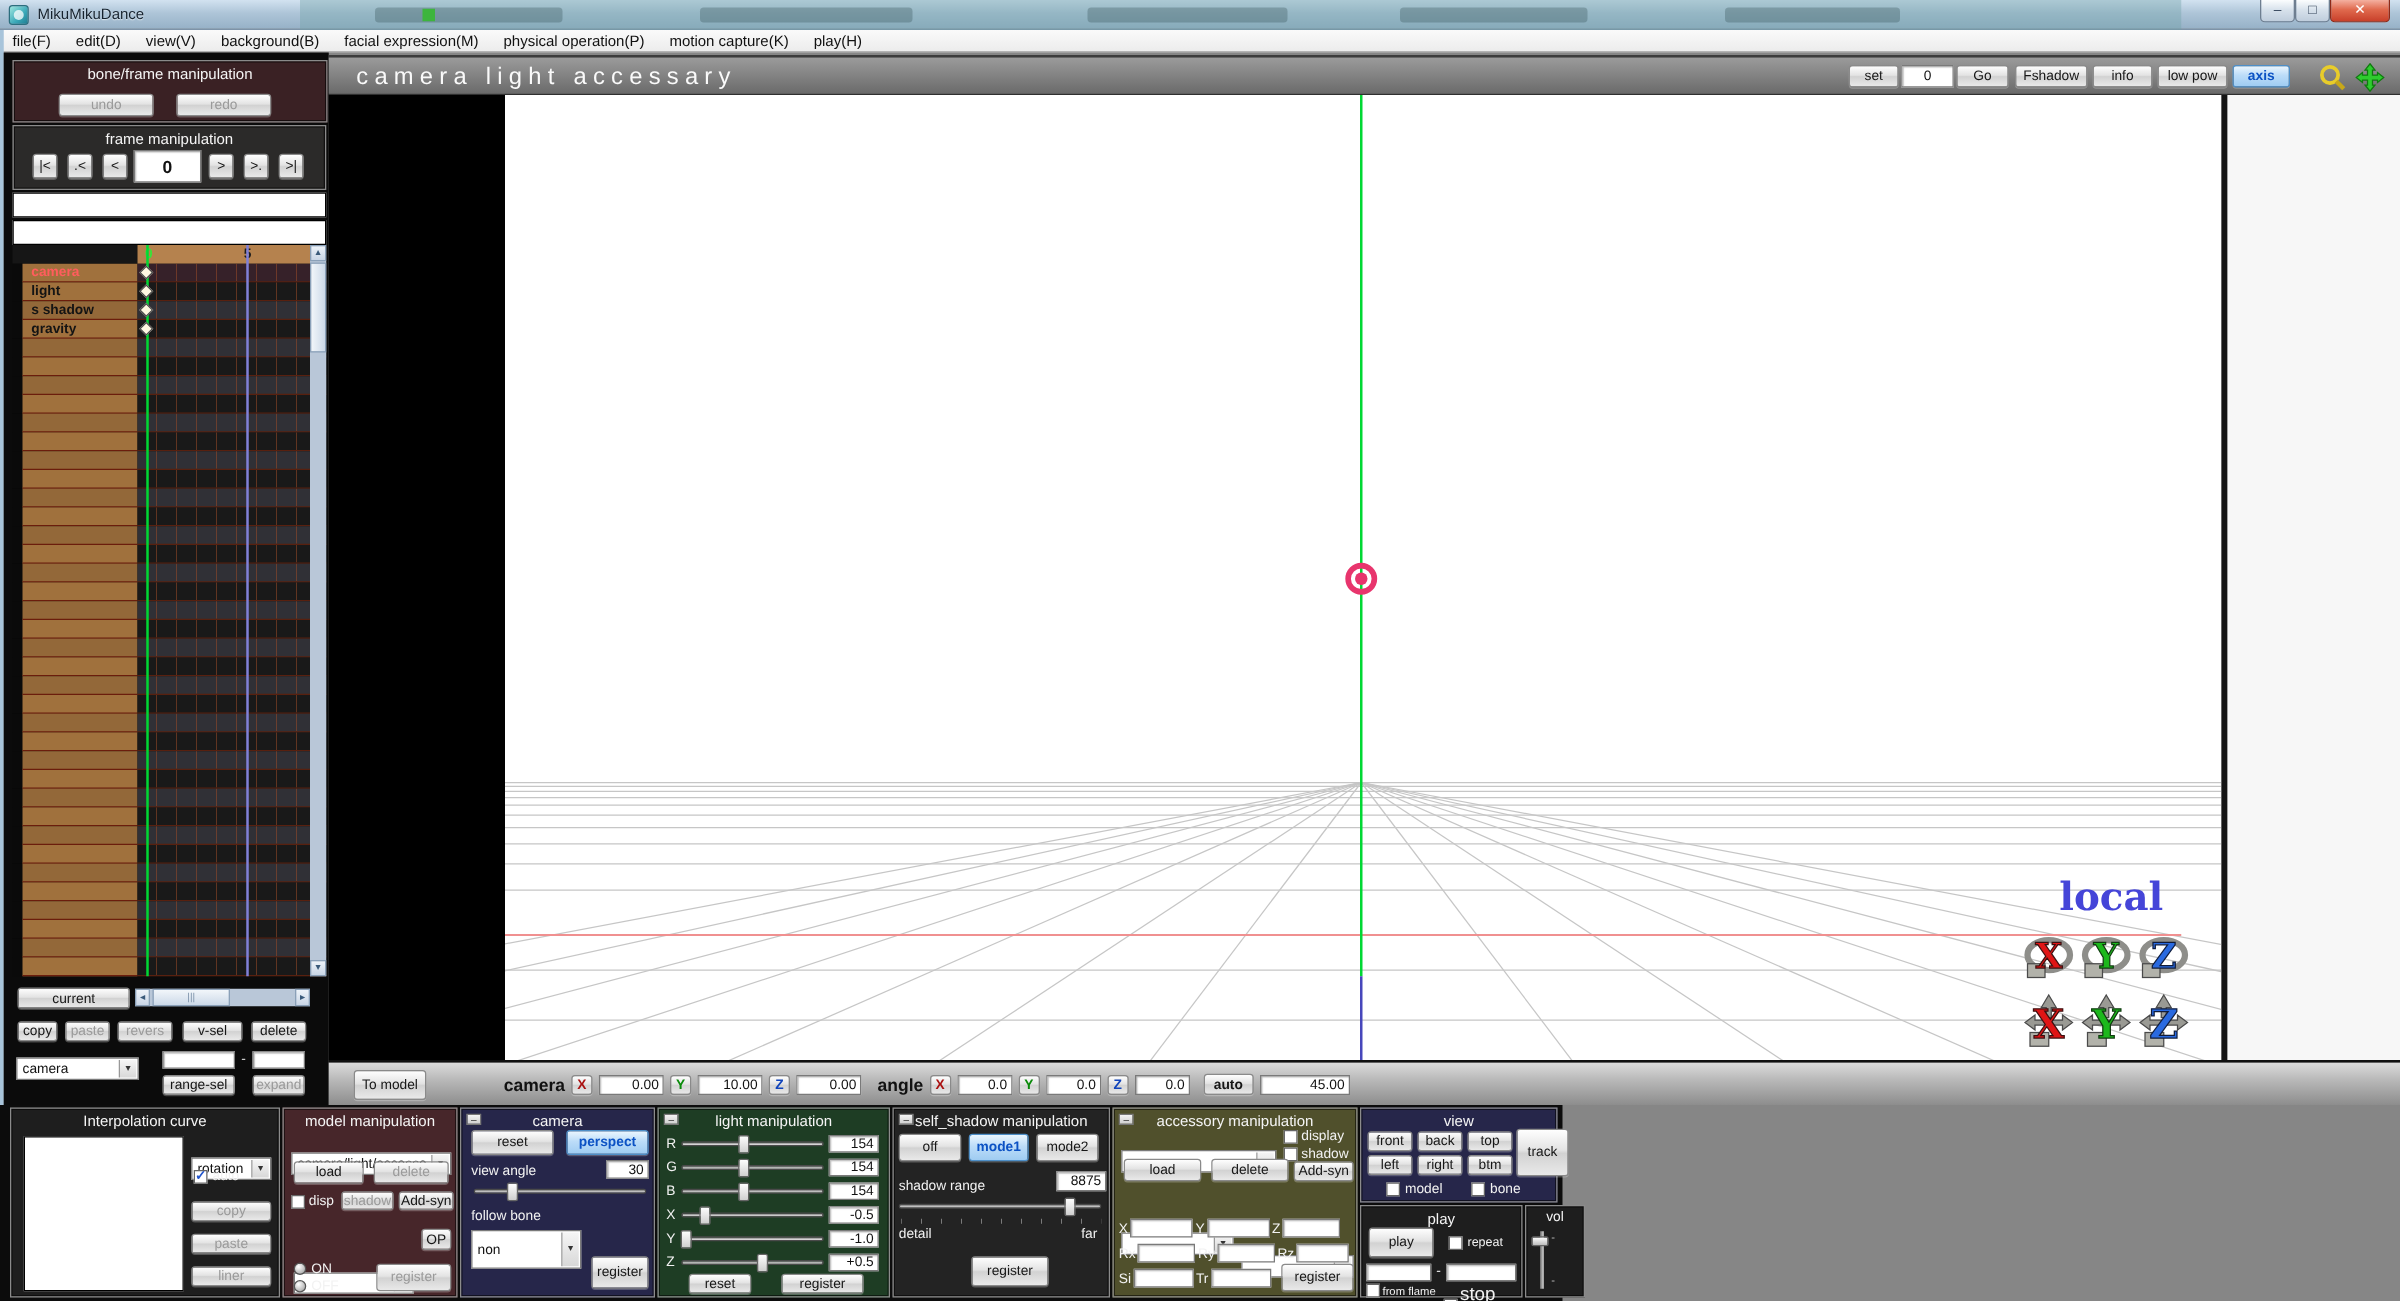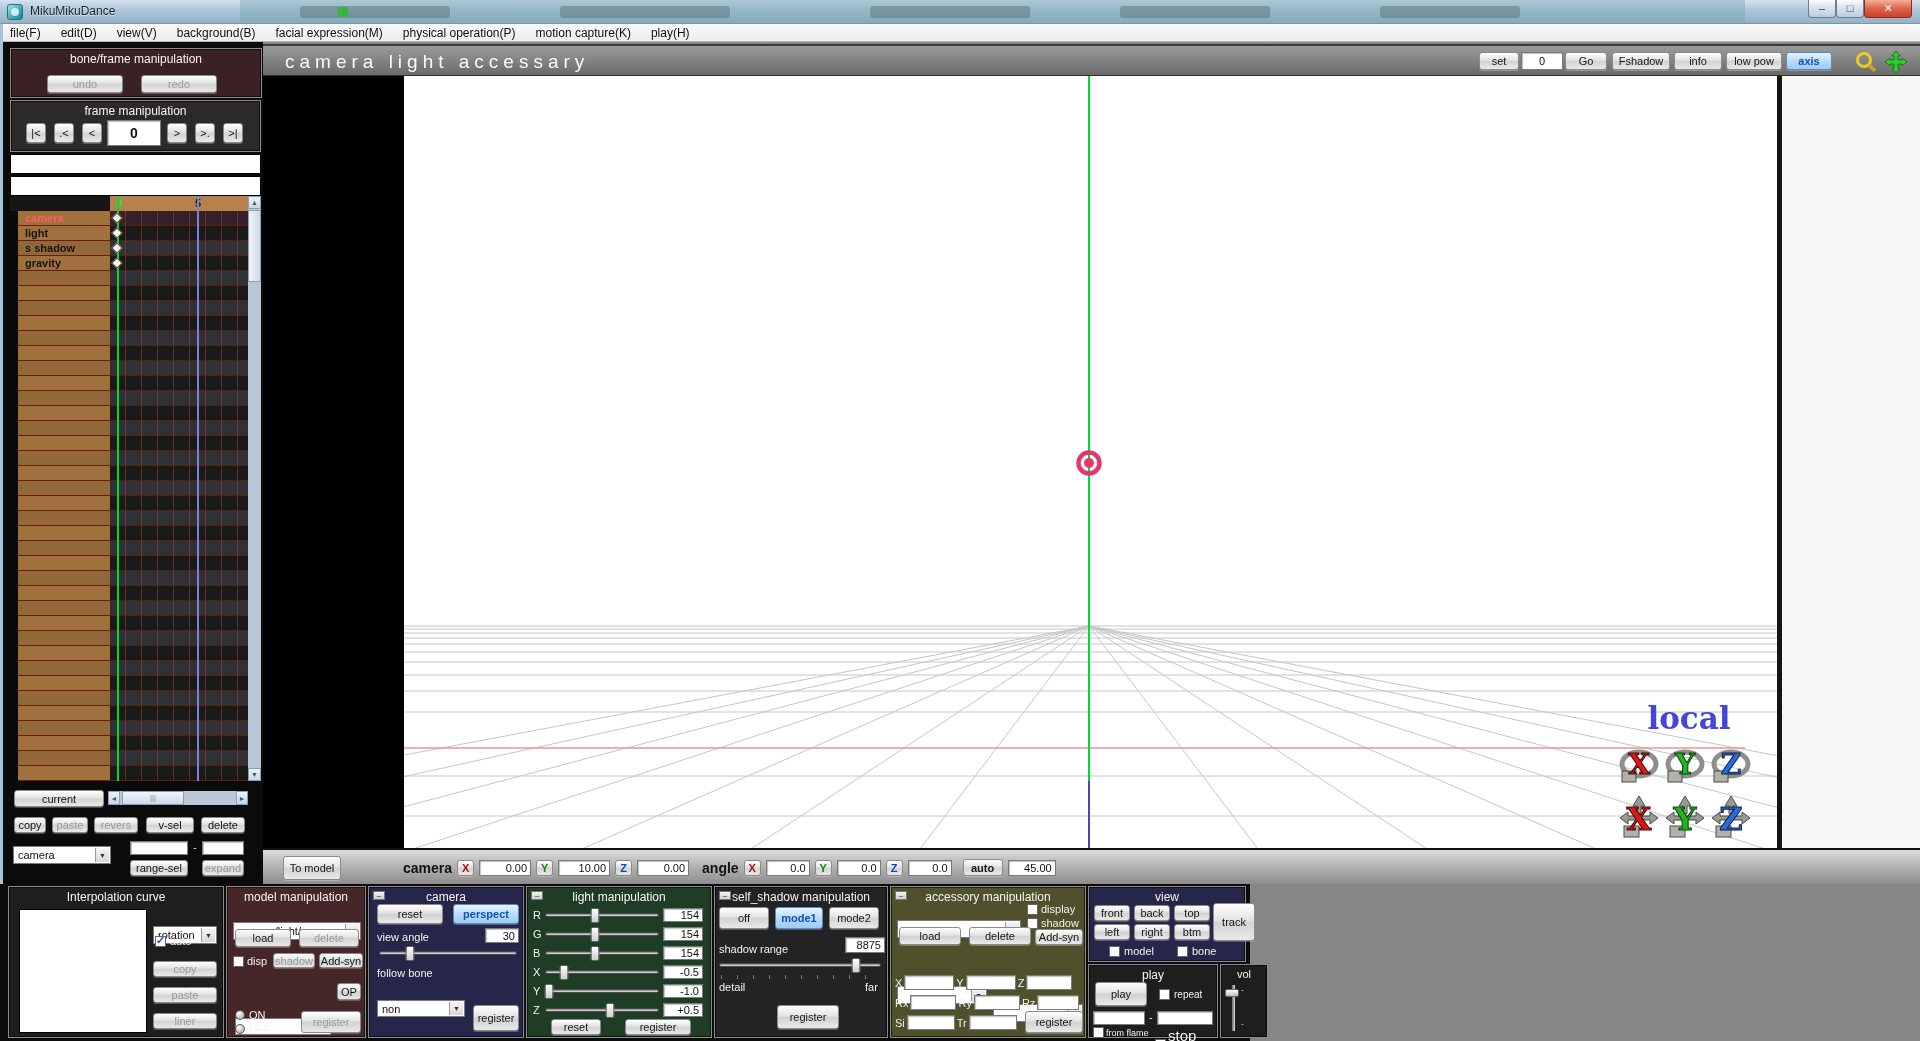--- a/index.html
+++ b/index.html
@@ -462,21 +462,21 @@
       <div class="b badge" style="color:#1144bb">Z</div>
       <div class="fld" style="width:52px;height:16px">0.00</div>
       <span style="font-size:14px;font-weight:bold;color:#111;margin-left:8px">angle</span>
       <div class="b badge" style="color:#aa1111">X</div>
       <div class="fld" style="width:44px;height:16px">0.0</div>
       <div class="b badge" style="color:#0a8a0a">Y</div>
       <div class="fld" style="width:44px;height:16px">0.0</div>
       <div class="b badge" style="color:#1144bb">Z</div>
       <div class="fld" style="width:44px;height:16px">0.0</div>
       <div class="b" style="width:40px;height:17px;font-weight:bold;margin-left:6px">auto</div>
-      <div class="fld" style="width:48px;height:16px">45.00</div>
+      <div class="fld" style="width:72px;height:16px">45.00</div>
     </div>
   </div>
 
   <div class="abs" style="left:0;top:884px;width:1250px;height:157px;background:#0c0c0c"></div>
 
   <div class="panel" style="left:8px;top:886px;width:216px;height:152px;background:#1e1e1e">
     <div class="ptitle">Interpolation curve</div>
     <div class="abs" style="left:10px;top:22px;width:128px;height:124px;background:#fff;border:1px solid #000"></div>
     <div class="abs dd" style="left:144px;top:22px;width:64px;height:18px">
         <span>rotation</span>
@@ -520,21 +520,21 @@
     <div class="minus">–</div>
     <div class="ptitle">camera</div>
     <div class="abs b" style="left:8px;top:17px;width:66px;height:20px">reset</div>
     <div class="abs b blue" style="left:84px;top:17px;width:66px;height:20px">perspect</div>
     <span class="abs wlab" style="left:8px;top:44px">view angle</span>
     <div class="abs fld" style="left:116px;top:41px;width:34px;height:15px">30</div>
     <div class="ltrack" style="left:10px;top:64px;width:138px">
       <div class="lthumb" style="left: 22%;"></div>
     </div>
     <span class="abs wlab" style="left:8px;top:80px">follow bone</span>
-    <div class="abs dd" style="left:8px;top:96px;width:88px;height:17px">
+    <div class="abs dd" style="left:8px;top:80px;width:88px;height:31px">
         <span>non</span>
       </div>
 
     <div class="abs b" style="left:104px;top:118px;width:46px;height:26px">register</div>
   </div>
 
   <div class="panel" style="left:526px;top:886px;width:186px;height:152px;background:#1e3d24">
     <div class="minus">–</div>
     <div class="ptitle">light manipulation</div>
     <div class="abs srow" style="left:6px;top:21px;gap:4px">

